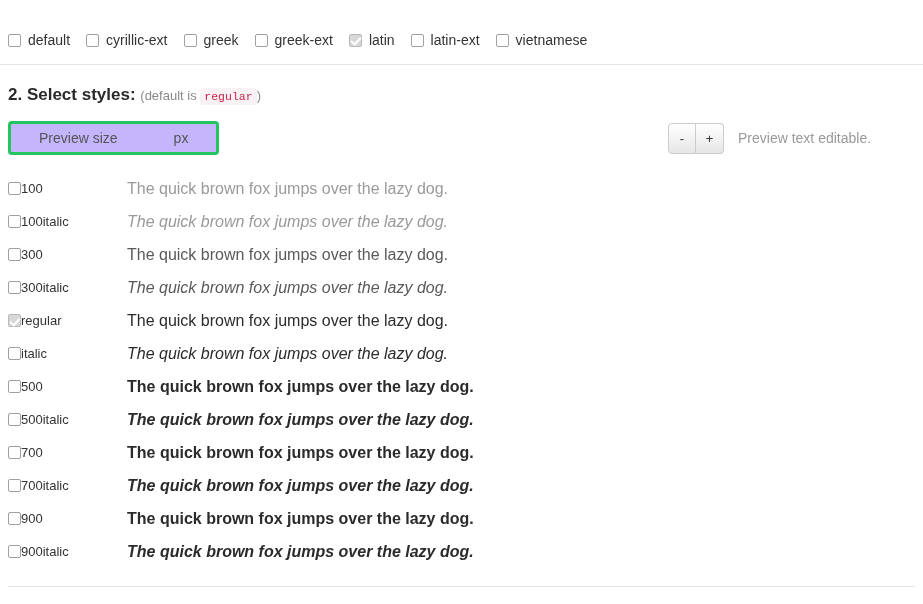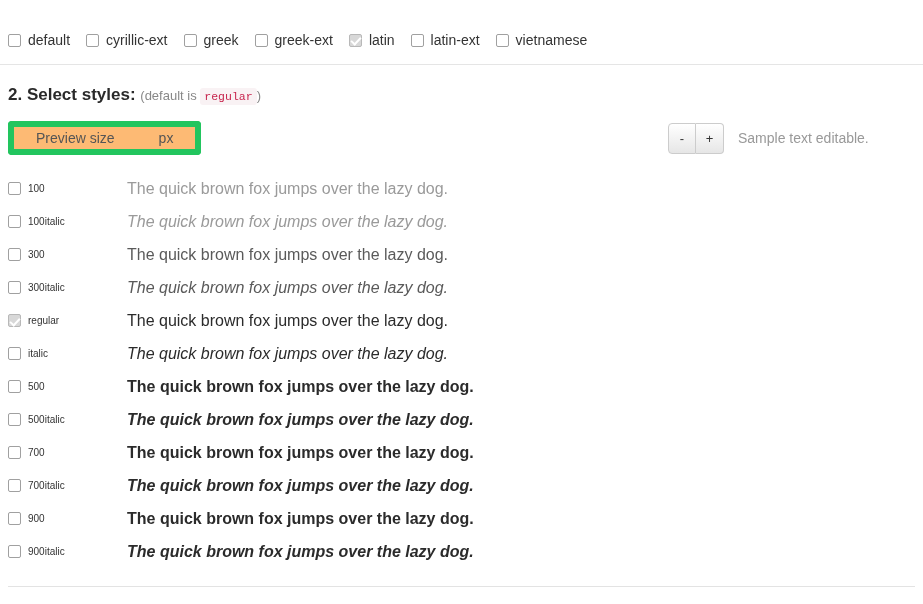--- a/index.html
+++ b/index.html
@@ -108,25 +108,25 @@
   .input-group {
     display: flex;
     align-items: stretch;
     width: 629px;
     height: 34px;
   }
   .ig-addon {
     display: flex;
     align-items: center;
     justify-content: center;
-    padding: 0 22px;
+    padding: 0 28px;
     font-size: 14px;
     color: #555555;
-    background: #fdba74;
-    border: 6px solid #22c55e;
+    background: #c4b5fd;
+    border: 3px solid #22c55e;
     white-space: nowrap;
   }
   .ig-addon.left  { border-radius: 4px 0 0 4px; border-right: 0; }
   .ig-addon.right { border-radius: 0 4px 4px 0; border-left: 0; }
   .ig-input {
     flex: 1 1 auto;
     min-width: 0;
     border: 1px solid #cccccc;
     background: #ffffff;
     font-family: "Liberation Sans", sans-serif;
@@ -172,22 +172,21 @@
     align-items: center;
     height: 33px;
   }
   .style-check {
     display: flex;
     align-items: center;
     width: 119px;
     flex: 0 0 119px;
   }
   .style-check .cb-label {
-    margin-left: 7px;
-    font-size: 10px;
+    font-size: 13px;
     color: #333333;
     line-height: 1;
     white-space: nowrap;
   }
   .style-sample {
     font-size: 16px;
     color: #2b2b2b;
     white-space: nowrap;
     line-height: 1.1;
   }
@@ -259,21 +258,21 @@
     <div class="input-group">
       <span class="ig-addon left">Preview size</span>
       <span class="ig-addon right">px</span>
     </div>
 
     <div class="btn-group">
       <button class="btn-step first">-</button>
       <button class="btn-step last">+</button>
     </div>
 
-    <span class="sample-note">Sample text editable.</span>
+    <span class="sample-note">Preview text editable.</span>
   </div>
 </div>
 
 <div class="style-list" id="style-list" style="margin-top:17px;">
     <div class="style-row">
       <label class="style-check">
         <span class="cb"></span>
         <span class="cb-label">100</span>
       </label>
       <div class="style-sample w100" contenteditable="true" style="">The quick brown fox jumps over the lazy dog.</div>

